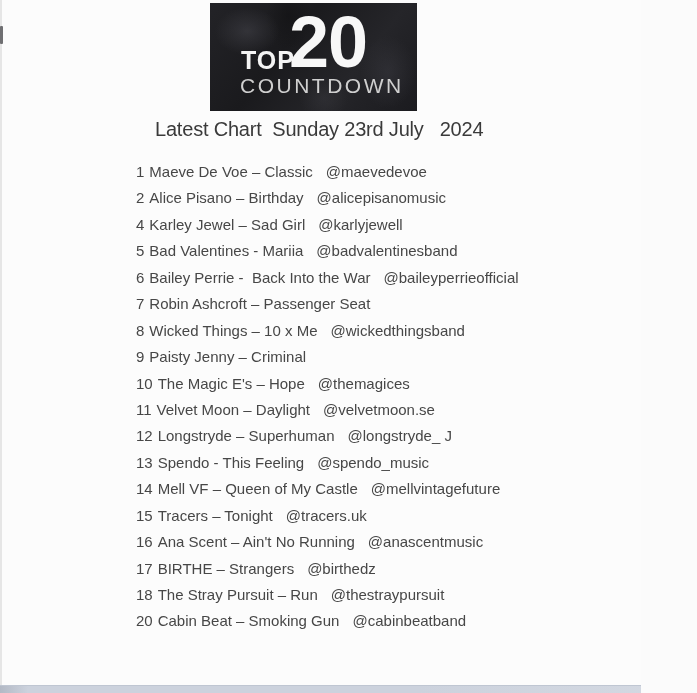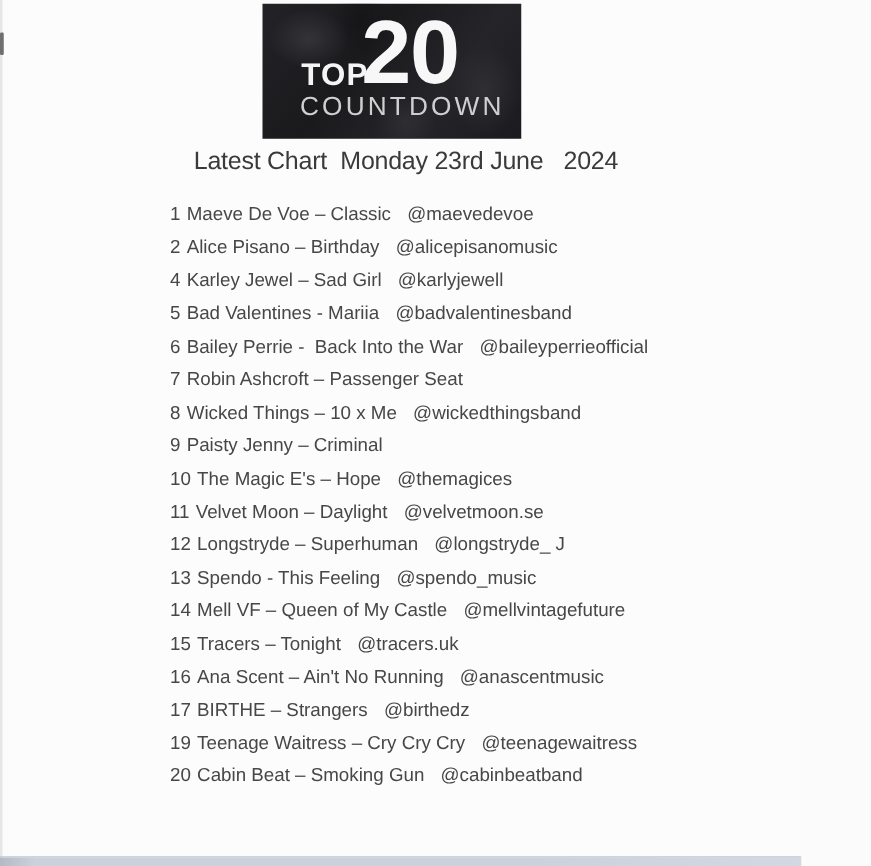--- a/index.html
+++ b/index.html
@@ -111,38 +111,38 @@
 
   <div class="edge-line"></div>
   <div class="edge-smudge"></div>
 
   <div class="logo">
     <span class="logo-top">TOP</span>
     <span class="logo-num">20</span>
     <span class="logo-countdown">COUNTDOWN</span>
   </div>
 
-  <div class="heading">Latest Chart  Monday 23rd June   2024</div>
+  <div class="heading">Latest Chart  Sunday 23rd July   2024</div>
 
   <ol class="list" id="chart-list">
       <li class="row"><span class="rank">1</span><span class="title">Maeve De Voe – Classic</span><span class="handle">@maevedevoe</span></li>
       <li class="row"><span class="rank">2</span><span class="title">Alice Pisano – Birthday</span><span class="handle">@alicepisanomusic</span></li>
       <li class="row"><span class="rank">4</span><span class="title">Karley Jewel – Sad Girl</span><span class="handle">@karlyjewell</span></li>
       <li class="row"><span class="rank">5</span><span class="title">Bad Valentines - Mariia</span><span class="handle">@badvalentinesband</span></li>
       <li class="row"><span class="rank">6</span><span class="title">Bailey Perrie -  Back Into the War</span><span class="handle">@baileyperrieofficial</span></li>
       <li class="row"><span class="rank">7</span><span class="title">Robin Ashcroft – Passenger Seat</span><span class="handle"></span></li>
       <li class="row"><span class="rank">8</span><span class="title">Wicked Things – 10 x Me</span><span class="handle">@wickedthingsband</span></li>
       <li class="row"><span class="rank">9</span><span class="title">Paisty Jenny – Criminal</span><span class="handle"></span></li>
       <li class="row"><span class="rank">10</span><span class="title">The Magic E's – Hope</span><span class="handle">@themagices</span></li>
       <li class="row"><span class="rank">11</span><span class="title">Velvet Moon – Daylight</span><span class="handle">@velvetmoon.se</span></li>
       <li class="row"><span class="rank">12</span><span class="title">Longstryde – Superhuman</span><span class="handle">@longstryde_ J</span></li>
       <li class="row"><span class="rank">13</span><span class="title">Spendo - This Feeling</span><span class="handle">@spendo_music</span></li>
       <li class="row"><span class="rank">14</span><span class="title">Mell VF – Queen of My Castle</span><span class="handle">@mellvintagefuture</span></li>
       <li class="row"><span class="rank">15</span><span class="title">Tracers – Tonight</span><span class="handle">@tracers.uk</span></li>
       <li class="row"><span class="rank">16</span><span class="title">Ana Scent – Ain't No Running</span><span class="handle">@anascentmusic</span></li>
       <li class="row"><span class="rank">17</span><span class="title">BIRTHE – Strangers</span><span class="handle">@birthedz</span></li>
-      <li class="row"><span class="rank">19</span><span class="title">Teenage Waitress – Cry Cry Cry</span><span class="handle">@teenagewaitress</span></li>
+      <li class="row"><span class="rank">18</span><span class="title">The Stray Pursuit – Run</span><span class="handle">@thestraypursuit</span></li>
       <li class="row"><span class="rank">20</span><span class="title">Cabin Beat – Smoking Gun</span><span class="handle">@cabinbeatband</span></li>
     </ol>
 
   <div class="bottom-strip"></div>
 
 </div>
 
 </body></html>

